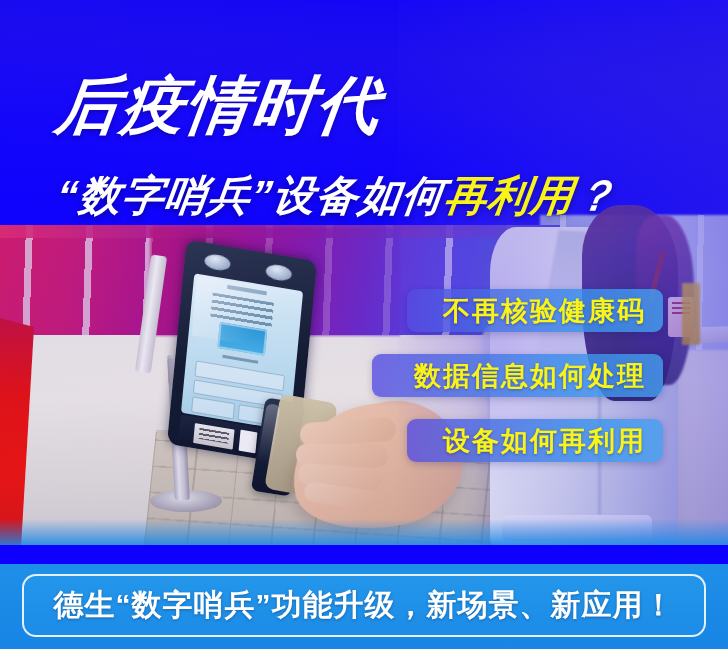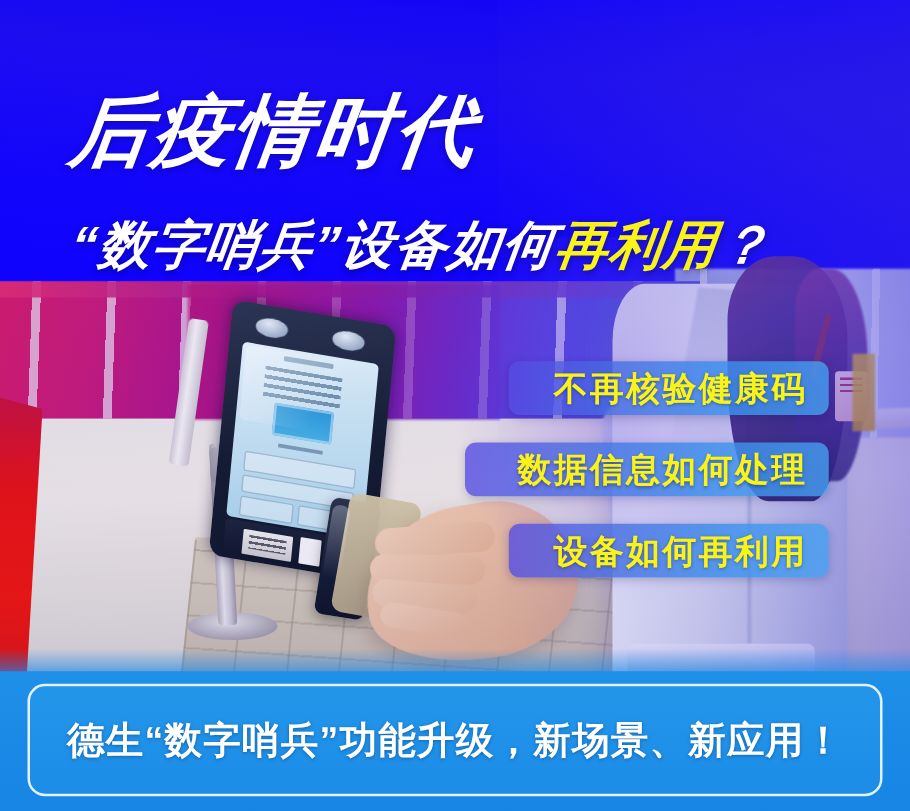--- a/index.html
+++ b/index.html
@@ -191,21 +191,21 @@
     border-radius:9px;
     background:linear-gradient(95deg, rgba(86,74,226,.80) 0%, rgba(68,110,226,.80) 34%,
       rgba(58,142,236,.82) 66%, rgba(70,160,240,.80) 100%);
     color:#f9f318; font-size:27px; font-weight:bold; letter-spacing:2px;
     white-space:nowrap; text-shadow:0 1px 3px rgba(0,0,40,.35);
     box-shadow:0 2px 7px rgba(20,20,80,.22);
   }
   .badge.b3 { padding-left:42px; }
 
   
-  .banner-zone { position:absolute; left:0; bottom:0; width:728px; height:112px;
+  .banner-zone { position:absolute; left:0; bottom:0; width:728px; height:85px;
     background:linear-gradient(180deg,#1f90e8,#1a89e6 55%,#1785e4); z-index:20; }
   .banner-frame { position:absolute; left:22px; top:10px; right:22px; bottom:12px;
     border:2px solid rgba(255,255,255,.88); border-radius:14px;
     background:linear-gradient(180deg,#2396ea,#1c8ce7);
     display:flex; align-items:center; justify-content:center; }
   .banner-text { color:#ffffff; font-size:30px; font-weight:bold; letter-spacing:1px;
     white-space:nowrap; text-shadow:0 1px 3px rgba(0,20,60,.35); }
 </style>
 </head>
 <body>

